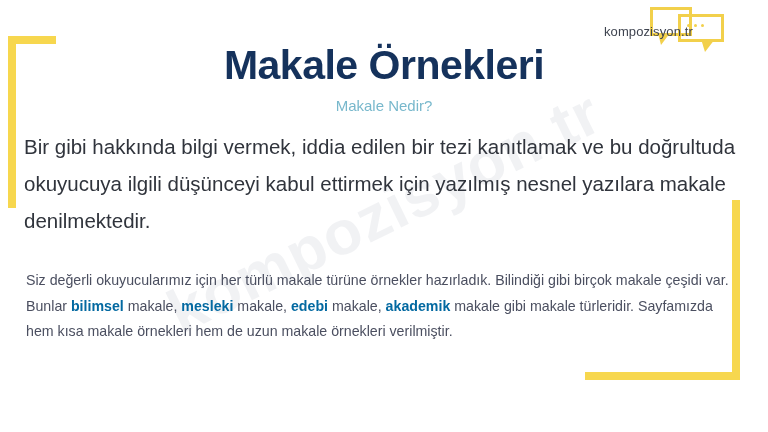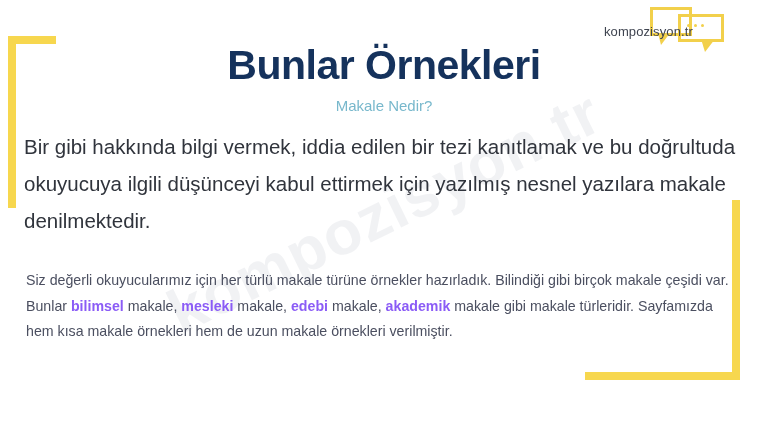--- a/index.html
+++ b/index.html
@@ -177,21 +177,21 @@
     left: 26px;
     top: 268px;
     width: 704px;
     font-size: 14.2px;
     line-height: 25.5px;
     color: #4b4f60;
     font-family: "Liberation Sans", sans-serif;
   }
 
   #body-paragraph .kw {
-    color: #8b5cf6;
+    color: #0369a1;
     font-weight: 700;
   }
 </style>
 </head>
 <body>
 
 <div id="page">
 
   <div class="bracket" id="bracket-tl">
     <span class="bar-h"></span>
@@ -216,19 +216,19 @@
       <div class="dots">
         <i></i>
           <i></i>
           <i></i>
       </div>
     </div>
     <div class="logo-text">kompozisyon.tr</div>
   </div>
 
   <div id="content">
-    <h1 id="page-title">Bunlar Örnekleri</h1>
+    <h1 id="page-title">Makale Örnekleri</h1>
     <div id="page-subtitle">Makale Nedir?</div>
     <p id="lead-paragraph">Bir gibi hakkında bilgi vermek, iddia edilen bir tezi kanıtlamak ve bu doğrultuda okuyucuya ilgili düşünceyi kabul ettirmek için yazılmış nesnel yazılara makale denilmektedir.</p>
     <p id="body-paragraph"><span>Siz değerli okuyucularımız için her türlü makale türüne örnekler hazırladık. Bilindiği gibi birçok makale çeşidi var. Bunlar </span><span class="kw">bilimsel</span><span> makale, </span><span class="kw">mesleki</span><span> makale, </span><span class="kw">edebi</span><span> makale, </span><span class="kw">akademik</span><span> makale gibi makale türleridir. Sayfamızda hem kısa makale örnekleri hem de uzun makale örnekleri verilmiştir.</span></p>
   </div>
 
 </div>
 
 </body></html>

